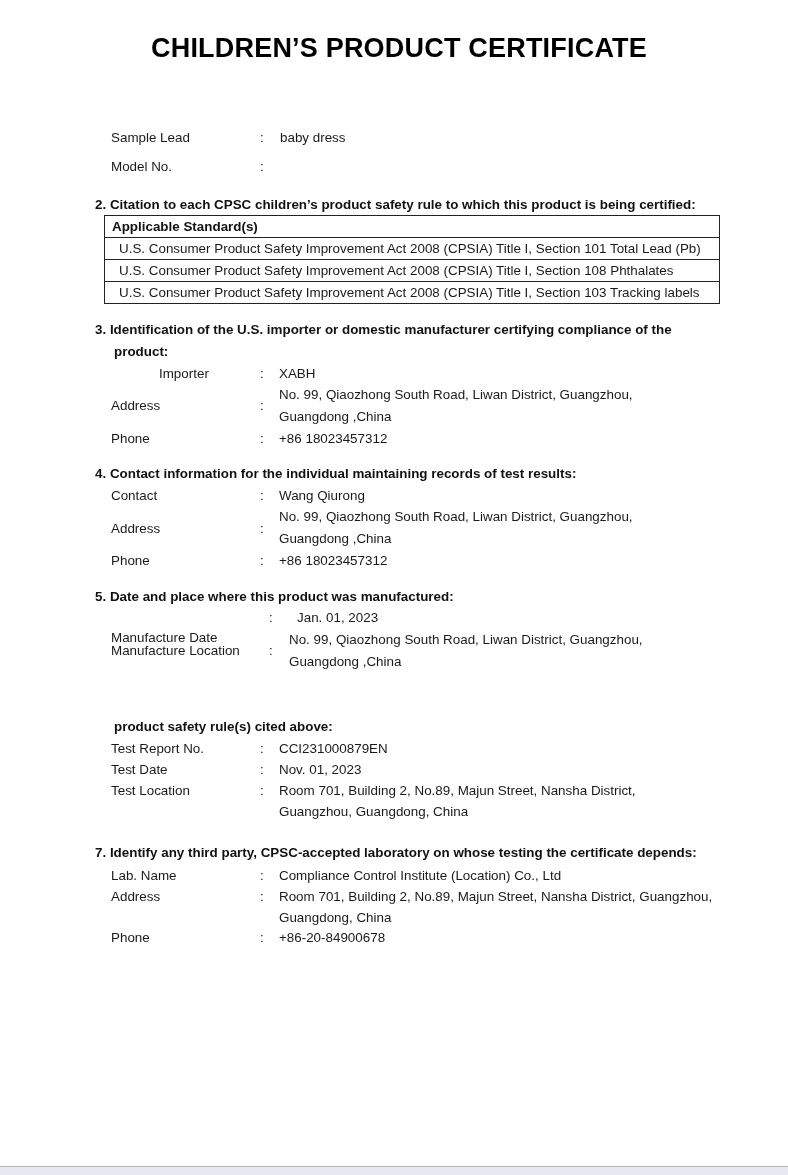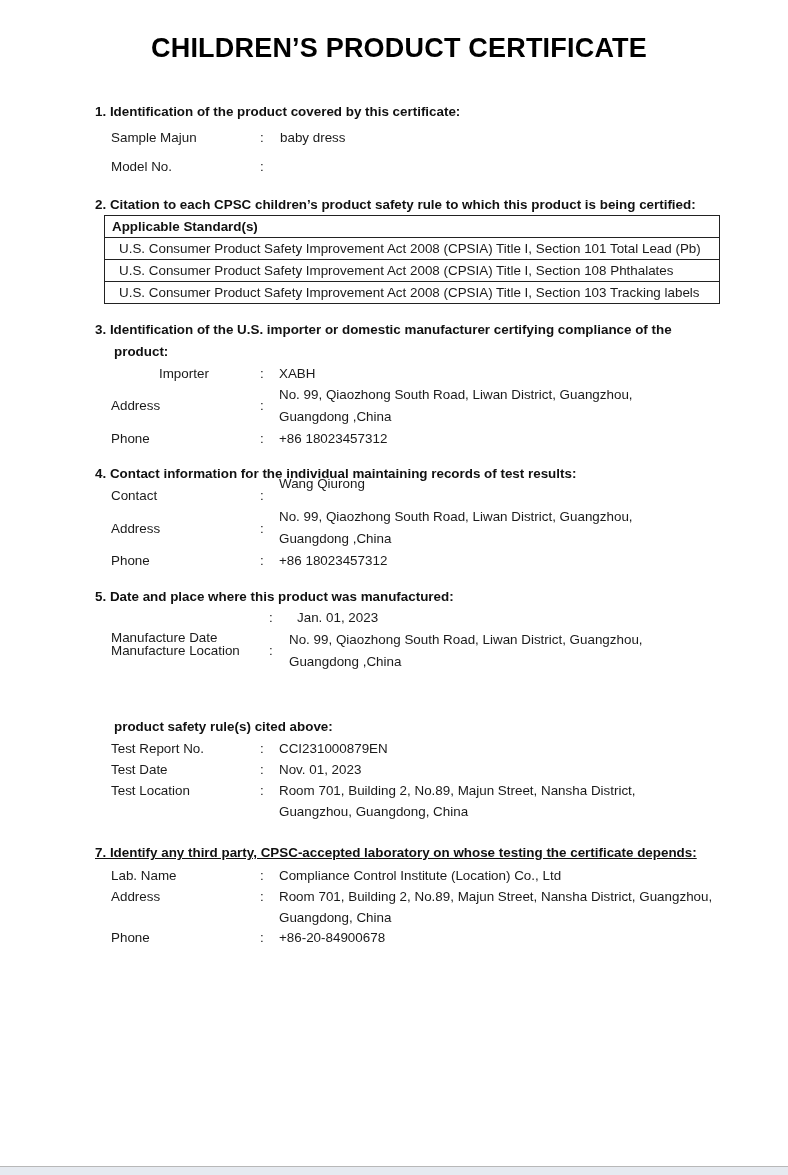--- a/index.html
+++ b/index.html
@@ -36,22 +36,21 @@
     }
     table.std td.row { padding-left: 14px; }
   </style>
 </head>
 <body>
 
 <div class="page">
 
   <div class="title">CHILDREN’S PRODUCT CERTIFICATE</div>
 
-  <div class="abs heading" style="left:95px;top:104px;">1.  Identification of the product covered by this certificate:</div>
-  <div class="abs lbl" style="left:111px;top:130px;">Sample Majun</div>
+  <div class="abs lbl" style="left:111px;top:130px;">Sample Lead</div>
   <div class="abs colon" style="left:260px;top:130px;">:</div>
   <div class="abs val" style="left:280px;top:130px;">baby dress</div>
   <div class="abs lbl" style="left:111px;top:159px;">Model No.</div>
   <div class="abs colon" style="left:260px;top:159px;">:</div>
   <div class="abs val" style="left:280px;top:159px;"></div>
 
   <div class="abs heading" style="left:95px;top:197px;">2.  Citation to each CPSC children’s product safety rule to which this product is being certified:</div>
   <table class="std">
     <tbody>
         <tr>
@@ -78,21 +77,21 @@
   <div class="abs colon" style="left:260px;top:398px;">:</div>
   <div class="abs val" style="left:279px;top:387px;">No. 99, Qiaozhong South Road, Liwan District, Guangzhou,</div>
   <div class="abs val" style="left:279px;top:409px;">Guangdong ,China</div>
   <div class="abs lbl" style="left:111px;top:431px;">Phone</div>
   <div class="abs colon" style="left:260px;top:431px;">:</div>
   <div class="abs val" style="left:279px;top:431px;">+86 18023457312</div>
 
   <div class="abs heading" style="left:95px;top:466px;">4.  Contact information for the individual maintaining records of test results:</div>
   <div class="abs lbl" style="left:111px;top:488px;">Contact</div>
   <div class="abs colon" style="left:260px;top:488px;">:</div>
-  <div class="abs val" style="left:279px;top:476px;">Wang Qiurong</div>
+  <div class="abs val" style="left:279px;top:488px;">Wang Qiurong</div>
   <div class="abs lbl" style="left:111px;top:521px;">Address</div>
   <div class="abs colon" style="left:260px;top:521px;">:</div>
   <div class="abs val" style="left:279px;top:509px;">No. 99, Qiaozhong South Road, Liwan District, Guangzhou,</div>
   <div class="abs val" style="left:279px;top:531px;">Guangdong ,China</div>
   <div class="abs lbl" style="left:111px;top:553px;">Phone</div>
   <div class="abs colon" style="left:260px;top:553px;">:</div>
   <div class="abs val" style="left:279px;top:553px;">+86 18023457312</div>
 
   <div class="abs heading" style="left:95px;top:589px;">5.  Date and place where this product was manufactured:</div>
   <div class="abs lbl" style="left:111px;top:630px;">Manufacture Date</div>
@@ -108,21 +107,21 @@
   <div class="abs colon" style="left:260px;top:741px;">:</div>
   <div class="abs val" style="left:279px;top:741px;">CCI231000879EN</div>
   <div class="abs lbl" style="left:111px;top:762px;">Test Date</div>
   <div class="abs colon" style="left:260px;top:762px;">:</div>
   <div class="abs val" style="left:279px;top:762px;">Nov. 01, 2023</div>
   <div class="abs lbl" style="left:111px;top:783px;text-align:right;">Test Location</div>
   <div class="abs colon" style="left:260px;top:783px;">:</div>
   <div class="abs val" style="left:279px;top:783px;">Room 701, Building 2, No.89, Majun Street, Nansha District,</div>
   <div class="abs val" style="left:279px;top:804px;text-align:right;">Guangzhou, Guangdong, China</div>
 
-  <div class="abs heading" style="left:95px;top:845px;text-decoration:underline;">7.  Identify any third party, CPSC-accepted laboratory on whose testing the certificate depends:</div>
+  <div class="abs heading" style="left:95px;top:845px;">7.  Identify any third party, CPSC-accepted laboratory on whose testing the certificate depends:</div>
   <div class="abs lbl" style="left:111px;top:868px;">Lab. Name</div>
   <div class="abs colon" style="left:260px;top:868px;">:</div>
   <div class="abs val" style="left:279px;top:868px;">Compliance Control Institute (Location) Co., Ltd</div>
   <div class="abs lbl" style="left:111px;top:889px;">Address</div>
   <div class="abs colon" style="left:260px;top:889px;">:</div>
   <div class="abs val" style="left:279px;top:889px;">Room 701, Building 2, No.89, Majun Street, Nansha District, Guangzhou,</div>
   <div class="abs val" style="left:279px;top:910px;">Guangdong, China</div>
   <div class="abs lbl" style="left:111px;top:930px;">Phone</div>
   <div class="abs colon" style="left:260px;top:930px;">:</div>
   <div class="abs val" style="left:279px;top:930px;">+86-20-84900678</div>

